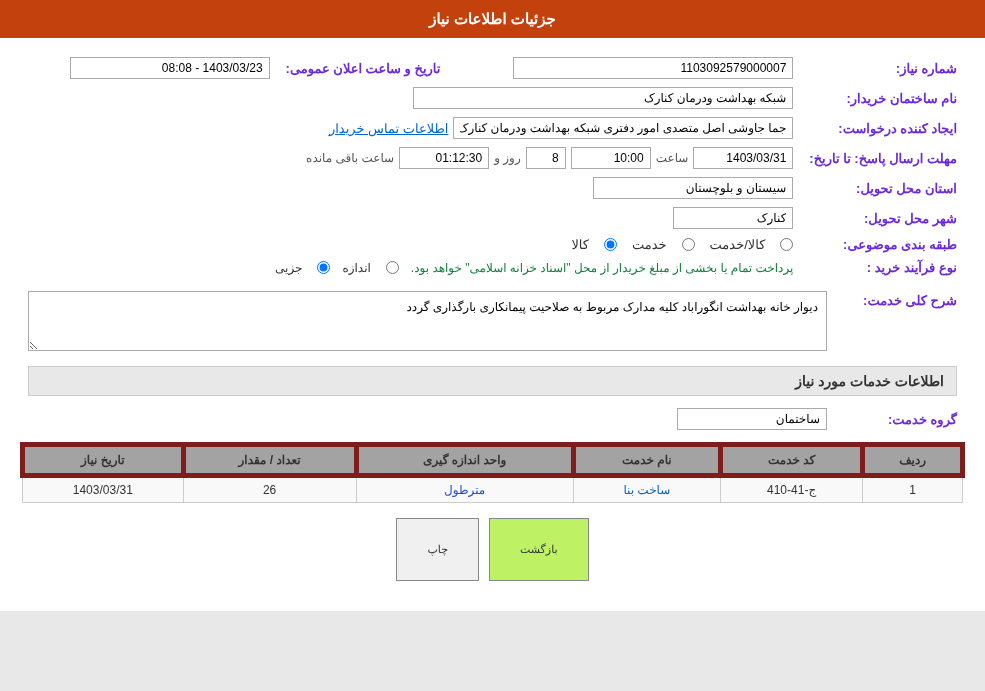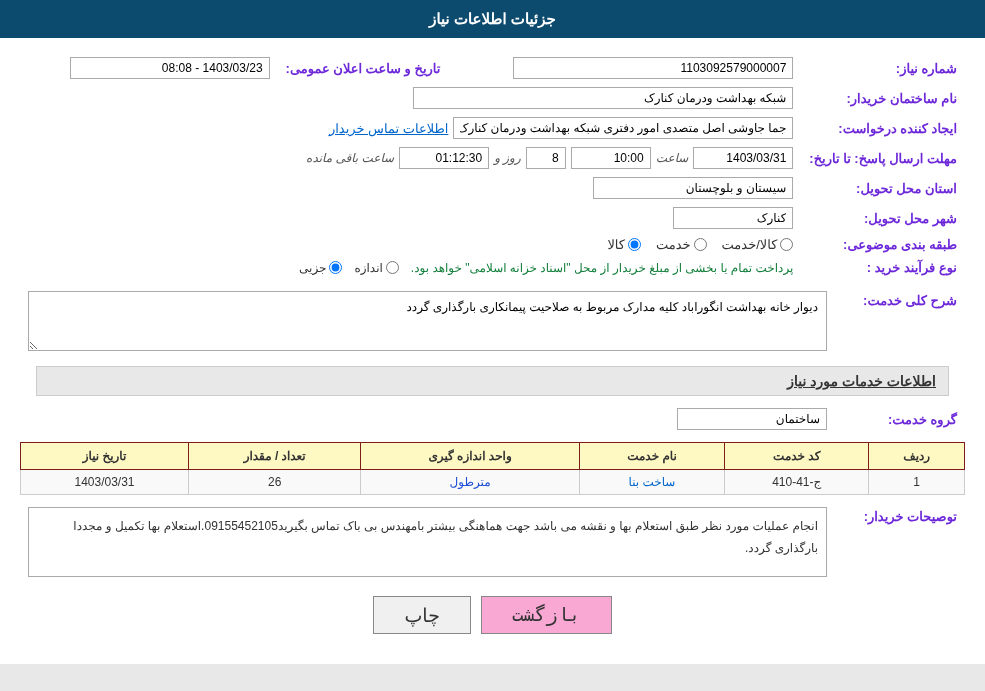--- a/index.html
+++ b/index.html
@@ -9,21 +9,21 @@
       direction: rtl;
       font-size: 13px;
       color: #333;
     }
     .page-wrapper {
       max-width: 985px;
       margin: 0 auto;
       background: #fff;
     }
     .header-bar {
-      background: #0c4a6e;
+      background: #c2410c;
       color: #fff;
       text-align: center;
       padding: 10px 20px;
       font-size: 15px;
       font-weight: bold;
     }
     .content-area {
       padding: 15px 20px;
       background: #fff;
     }
@@ -70,34 +70,33 @@
       color: #0066cc;
       cursor: pointer;
       text-decoration: underline;
     }
     .section-title {
       background: #e8e8e8;
       border: 1px solid #ccc;
       padding: 6px 12px;
       font-weight: bold;
       font-size: 14px;
-      margin: 8px 16px;
-      text-align: right;
-      text-decoration: underline;
+      margin: 8px 8px;
+      text-align: right;
     }
     .radio-group {
       display: flex;
       align-items: center;
       gap: 15px;
       direction: rtl;
     }
     .radio-label {
       display: flex;
       align-items: center;
-      gap: 3px;
+      gap: 15px;
       cursor: pointer;
     }
     .process-type {
       display: flex;
       align-items: center;
       gap: 12px;
       direction: rtl;
       font-size: 12px;
     }
     .process-text {
@@ -114,22 +113,22 @@
       direction: rtl;
       text-align: right;
       resize: vertical;
     }
     .services-table {
       width: 100%;
       border-collapse: collapse;
       margin: 8px 0;
     }
     .services-table th {
-      background: #fef9c3;
-      border: 1px solid #7f1d1d;
+      background: #a3a3a3;
+      border: 5px solid #7f1d1d;
       padding: 6px 8px;
       text-align: center;
       font-size: 12px;
     }
     .services-table td {
       border: 1px solid #ccc;
       padding: 5px 8px;
       text-align: center;
       font-size: 12px;
     }
@@ -151,39 +150,37 @@
       line-height: 1.8;
     }
     .btn-area {
       text-align: center;
       margin: 15px 0;
       display: flex;
       gap: 10px;
       justify-content: center;
     }
     .btn {
-      padding: 6px 30px;
-      font-size: 19px;
+      padding: 24px 30px;
+      font-size: 11px;
       font-family: Tahoma, Arial, sans-serif;
       cursor: pointer;
       border: 1px solid #888;
     }
     .btn-back {
-      background: #f9a8d4;
+      background: #bef264;
       color: #333;
-      font-family: Liberation Mono, monospace;
     }
     .btn-print {
       background: #f0f0f0;
       color: #333;
     }
     .inline-label {
       font-size: 12px;
       color: #555;
-      font-style: italic;
     }
     .watermark-area {
       position: relative;
     }
     .shield-watermark {
       position: absolute;
       top: 50%;
       left: 50%;
       transform: translate(-50%, -50%);
       opacity: 0.08;
@@ -340,29 +337,19 @@
           <td>1</td>
           <td>ج-41-410</td>
           <td class="blue-link" style="color:#0066cc;cursor:pointer;">ساخت بنا</td>
           <td class="orange">مترطول</td>
           <td>26</td>
           <td>1403/03/31</td>
         </tr>
       </tbody>
     </table>
 
-    <table class="info-table">
-      <tbody>
-          <tr>
-        <td class="label-cell" style="vertical-align:top; padding-top:6px;">توصیحات خریدار:</td>
-        <td class="value-cell">
-          <div class="buyer-desc">انجام عملیات مورد نظر طبق استعلام بها و نقشه می باشد جهت هماهنگی بیشتر بامهندس بی باک تماس بگیرید09155452105.استعلام بها تکمیل و مجددا بارگذاری گردد.</div>
-        </td>
-      </tr>
-    </tbody>
-      </table>
 
     <div class="btn-area">
       <button class="btn btn-back">بازگشت</button>
       <button class="btn btn-print">چاپ</button>
     </div>
   </div>
 </div>
 
 </body></html>

